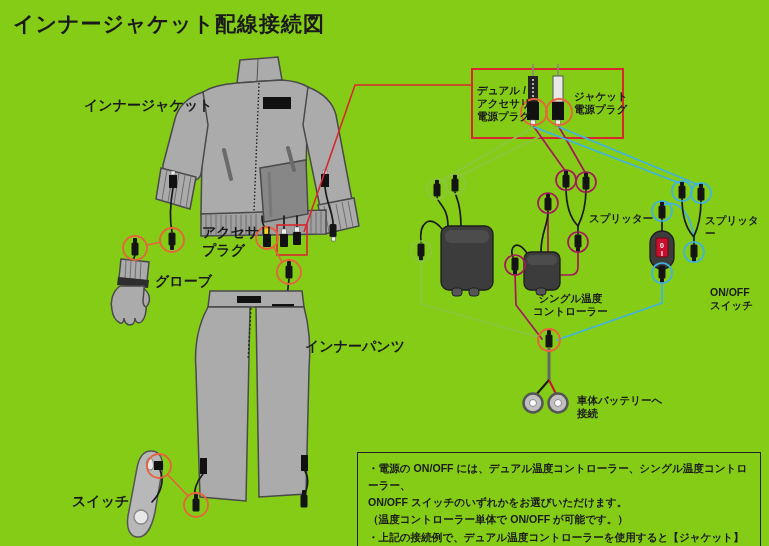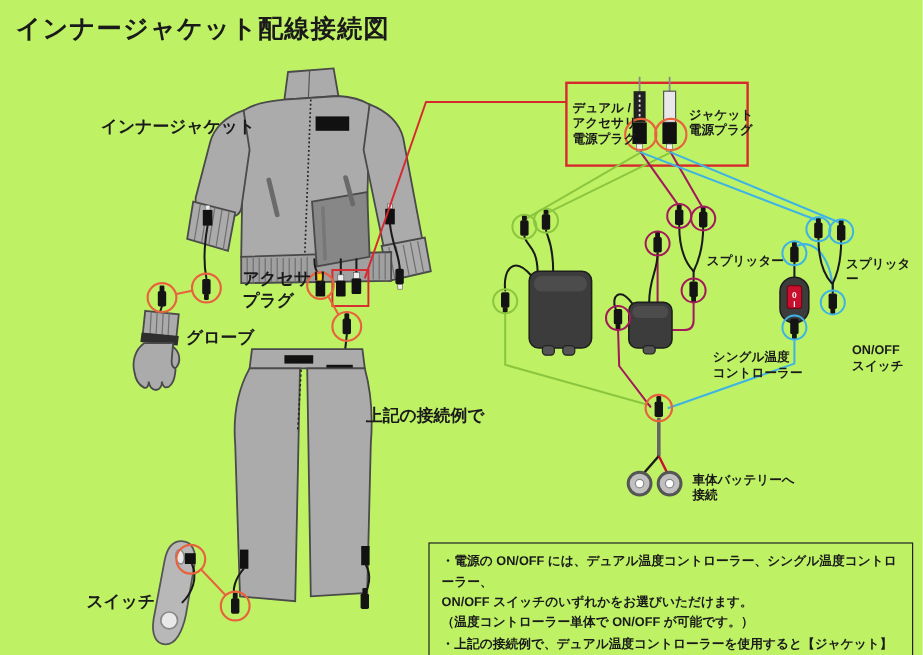--- a/index.html
+++ b/index.html
@@ -1,21 +1,21 @@
 <!DOCTYPE html>
 <html style="--green: #8CC63F; --magenta: #A3195B; --blue: #3FB3E3; --orange: #E8623D; --red: #D8282F; --garment: #ABABAB; --device: #3C3C3C; --yellow: #F5D020; --switch-red: #C8102E;"><head>
 <meta charset="utf-8">
 <style>
   :root{
     --green:#8CC63F; --magenta:#A3195B; --blue:#3FB3E3; --orange:#E8623D;
     --red:#D8282F; --garment:#ABABAB; --garment-stroke:#4A4A4A; --device:#3C3C3C;
     --cable:#1A1A1A; --yellow:#F5D020; --switch-red:#C8102E;
   }
   html,body{margin:0;padding:0;background:#fff;}
-  .stage{position:relative;width:769px;height:546px;background:#bef264;overflow:hidden;
+  .stage{position:relative;width:769px;height:546px;background:#84cc16;overflow:hidden;
          font-family:"Liberation Sans","DejaVu Sans",sans-serif;color:#1a1a1a;}
   .title{position:absolute;left:13px;top:10px;font-size:21px;font-weight:800;letter-spacing:1px;}
   svg.canvas{position:absolute;left:0;top:0;}
   .lbl{position:absolute;font-size:14px;font-weight:bold;line-height:1.25;white-space:pre-line;}
   .lbl.small{font-size:10.5px;}
   .notes{position:absolute;left:357px;top:452px;width:404px;height:107px;box-sizing:border-box;
          border:1.5px solid #222;padding:7px 10px;font-size:10.6px;line-height:1.62;
          white-space:pre-line;font-weight:bold;}
   .garment{fill:var(--garment);stroke:var(--garment-stroke);stroke-width:1.5;}
   .rib{stroke:#6f6f6f;stroke-width:1;fill:none;}
@@ -266,31 +266,31 @@
       <circle class="ccirc" cx="662" cy="273" r="10"></circle>
     </g>
   </svg>
 
   <div class="title">インナージャケット配線接続図</div>
 
   <div class="lbl" style="left:84px;top:97px;">インナージャケット</div>
   <div class="lbl" style="left:202px;top:224px;">アクセサリ
 プラグ</div>
   <div class="lbl" style="left:155px;top:273px;">グローブ</div>
-  <div class="lbl" style="left:305px;top:338px;">上記の接続例で</div>
+  <div class="lbl" style="left:305px;top:338px;">インナーパンツ</div>
   <div class="lbl" style="left:72px;top:493px;">スイッチ</div>
 
   <div class="lbl small" style="left:477px;top:84px;">デュアル /
 アクセサリ
 電源プラグ</div>
   <div class="lbl small" style="left:574px;top:90px;">ジャケット
 電源プラグ</div>
   <div class="lbl small" style="left:589px;top:212px;">スプリッター</div>
   <div class="lbl small" style="left:705px;top:214px;">スプリッター</div>
-  <div class="lbl small" style="left:594px;top:292px;">シングル温度
+  <div class="lbl small" style="left:533px;top:292px;text-align:center;">シングル温度
 コントローラー</div>
   <div class="lbl small" style="left:667px;top:286px;margin-left:43px;">ON/OFF
 スイッチ</div>
   <div class="lbl small" style="left:577px;top:394px;">車体バッテリーへ
 接続</div>
 
   <div class="notes">・電源の ON/OFF には、デュアル温度コントローラー、シングル温度コントローラー、
 ON/OFF スイッチのいずれかをお選びいただけます。
 （温度コントローラー単体で ON/OFF が可能です。）
 ・上記の接続例で、デュアル温度コントローラーを使用すると【ジャケット】と【グローブ、

